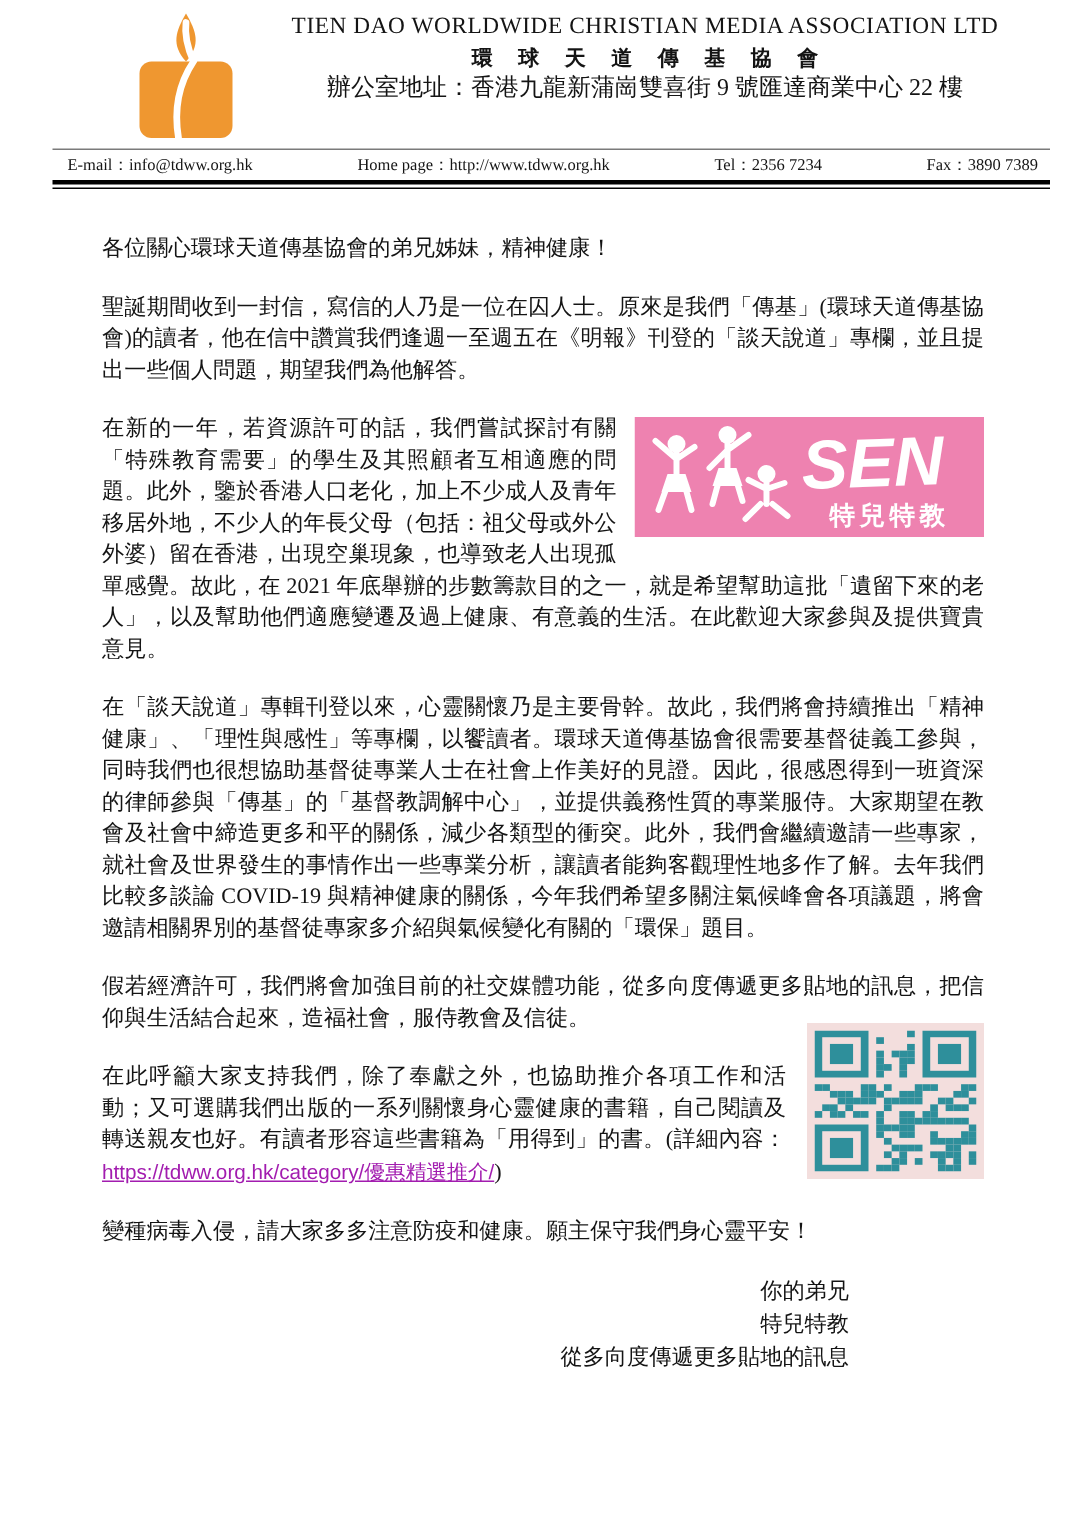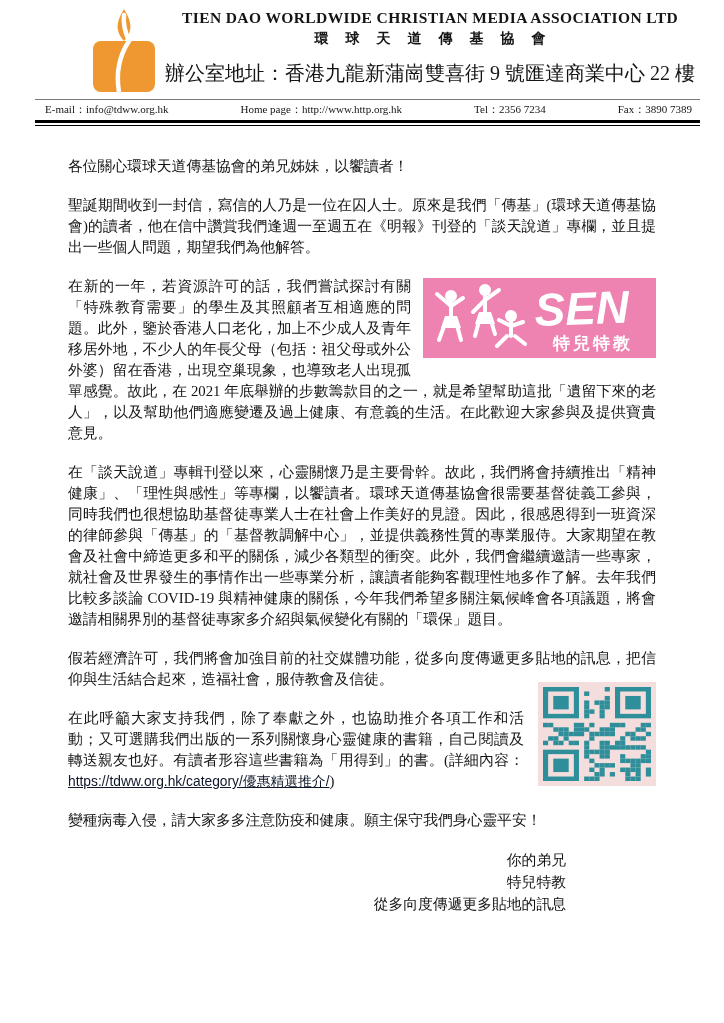--- a/index.html
+++ b/index.html
@@ -5,23 +5,23 @@
   html,body { margin:0; padding:0; background:#ffffff; }
   .page {
     position:relative; width:724px; height:1023px; background:#fff;
     font-family:"Liberation Serif","DejaVu Serif",serif; color:#141414;
     overflow:hidden;
   }
   
   .letterhead { position:relative; padding-top:9px; height:86px; }
   .logo { position:absolute; left:88px; top:8px; }
   .head-text { margin-left:160px; margin-right:24px; text-align:center; }
-  .title-en { font-size:15.5px; letter-spacing:0.4px; white-space:nowrap;font-weight:bold; }
+  .title-en { font-size:15.5px; letter-spacing:0.4px; white-space:nowrap; }
   .title-zh { font-size:14px; font-weight:bold; letter-spacing:17px; text-indent:17px; margin-top:3px; white-space:nowrap; }
-  .head-address { font-size:20px; margin-top:12px; white-space:nowrap; }
+  .head-address { font-size:16px; margin-top:0; white-space:nowrap; }
   .rule-thin { border-top:1px solid #7a7a7a; margin:4px 24px 0 35px; }
   .contact-row {
     display:flex; justify-content:space-between; align-items:baseline;
     margin:0 24px 0 35px; padding:2px 8px 3px 10px; font-size:11px; white-space:nowrap;
   }
   .rule-thick { margin:0 24px 0 35px; border-top:3px solid #000; border-bottom:1px solid #000; height:2px; }
   
   .body {
     padding:30px 68px 0 68px; font-size:14.8px; line-height:21px;
     text-align:justify; text-justify:inter-ideograph;
@@ -58,30 +58,30 @@
       <div class="title-en">TIEN DAO WORLDWIDE CHRISTIAN MEDIA ASSOCIATION LTD</div>
       <div class="title-zh">環球天道傳基協會</div>
       <div class="head-address">辦公室地址：香港九龍新蒲崗雙喜街 9 號匯達商業中心 22 樓</div>
     </div>
   </header>
 
   <div class="rule-thin"></div>
 
   <div class="contact-row">
     <span>E-mail：info@tdww.org.hk</span>
-    <span>Home page：http://www.http.org.hk</span>
+    <span>Home page：http://www.tdww.org.hk</span>
     <span>Tel：2356 7234</span>
     <span>Fax：3890 7389</span>
   </div>
 
   <div class="rule-thick"></div>
 
   <main class="body">
 
-    <p class="para">各位關心環球天道傳基協會的弟兄姊妹，以饗讀者！</p>
+    <p class="para">各位關心環球天道傳基協會的弟兄姊妹，精神健康！</p>
 
     <p class="para">聖誕期間收到一封信，寫信的人乃是一位在囚人士。原來是我們「傳基」(環球天道傳基協會)的讀者，他在信中讚賞我們逢週一至週五在《明報》刊登的「談天說道」專欄，並且提出一些個人問題，期望我們為他解答。</p>
 
 
     <p class="para">
       <span class="sen-banner">
         <svg width="233" height="80" viewBox="0 0 233 80">
           <rect x="0" y="0" width="233" height="80" id="sen-bg" fill="#EE82B0"></rect>
           <g stroke="#ffffff" stroke-width="4" stroke-linecap="round" fill="none">
             <circle cx="28" cy="18" r="6" fill="#ffffff" stroke="none"></circle>
@@ -232,21 +232,21 @@
             <rect x="5" y="5" width="25" height="25" fill="#F3DEDD"></rect>
             <rect x="10" y="10" width="15" height="15" fill="#2E8F9B"></rect>
             <rect x="70" y="0" width="35" height="35" fill="#2E8F9B"></rect>
             <rect x="75" y="5" width="25" height="25" fill="#F3DEDD"></rect>
             <rect x="80" y="10" width="15" height="15" fill="#2E8F9B"></rect>
             <rect x="0" y="70" width="35" height="35" fill="#2E8F9B"></rect>
             <rect x="5" y="75" width="25" height="25" fill="#F3DEDD"></rect>
             <rect x="10" y="80" width="15" height="15" fill="#2E8F9B"></rect>
           </svg>
       </span>
-      <span>在此呼籲大家支持我們，除了奉獻之外，也協助推介各項工作和活動；又可選購我們出版的一系列關懷身心靈健康的書籍，自己閱讀及轉送親友也好。有讀者形容這些書籍為「用得到」的書。(詳細內容：</span><a class="link" id="book-link" style="color: #0f172a;">https://tdww.org.hk/category/優惠精選推介/</a><span>)</span>
+      <span>在此呼籲大家支持我們，除了奉獻之外，也協助推介各項工作和活動；又可選購我們出版的一系列關懷身心靈健康的書籍，自己閱讀及轉送親友也好。有讀者形容這些書籍為「用得到」的書。(詳細內容：</span><a class="link" id="book-link" style="color: #a21caf;">https://tdww.org.hk/category/優惠精選推介/</a><span>)</span>
     </p>
 
     <p class="para">變種病毒入侵，請大家多多注意防疫和健康。願主保守我們身心靈平安！</p>
 
     <div class="closing">
       <div>你的弟兄</div>
       <div>特兒特教</div>
       <div>從多向度傳遞更多貼地的訊息</div>
     </div>
 

